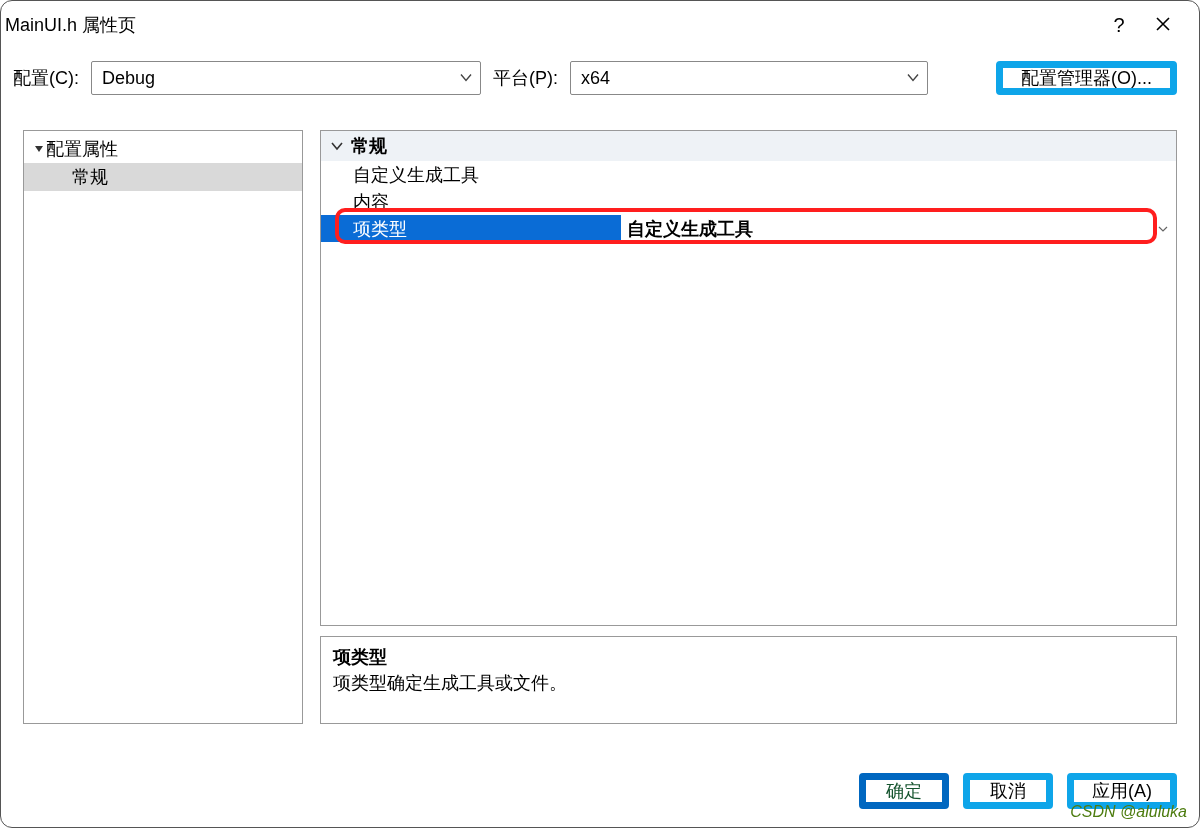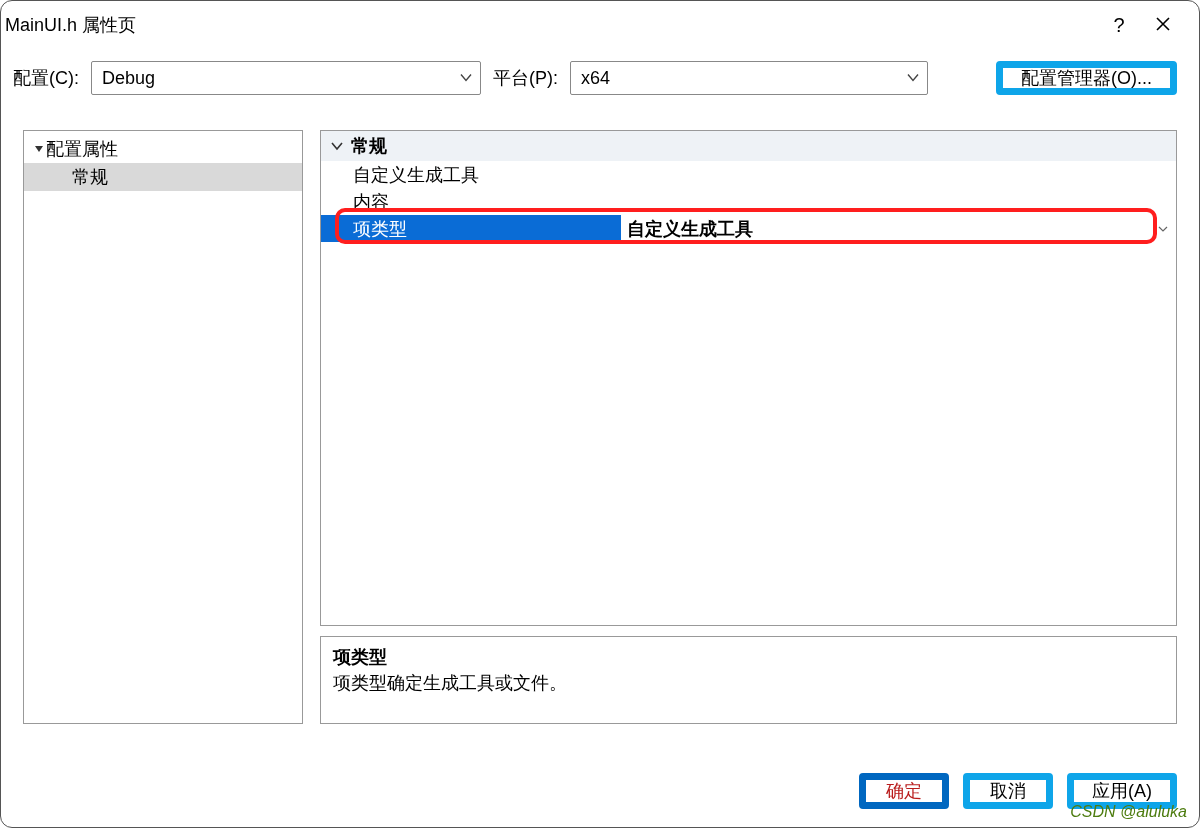--- a/index.html
+++ b/index.html
@@ -31,21 +31,21 @@
     pointer-events: none;
   }
   .combo .chev svg { width: 12px; height: 12px; }
   #combo-config { flex: 0 0 390px; }
   #combo-platform { flex: 0 0 358px; }
   .btn {
     border: 7px solid #0ea5e9; border-radius: 4px; height: 34px;
     padding: 0 18px; background: #fff; font-size: 18px; cursor: pointer;
     display: inline-flex; align-items: center; justify-content: center;
   }
-  .btn.primary { border-color: #0067c0; color: #b91c1c; }
+  .btn.primary { border-color: #0067c0; color: #14532d; }
   #btn-configmgr { margin-left: auto; min-width: 158px; }
 
   .body {
     display: flex; gap: 17px; padding: 17px 22px;
     height: 628px;
   }
   .tree {
     width: 280px; border: 1px solid #999; background: #fff;
     font-size: 18px; padding-top: 4px;
   }

